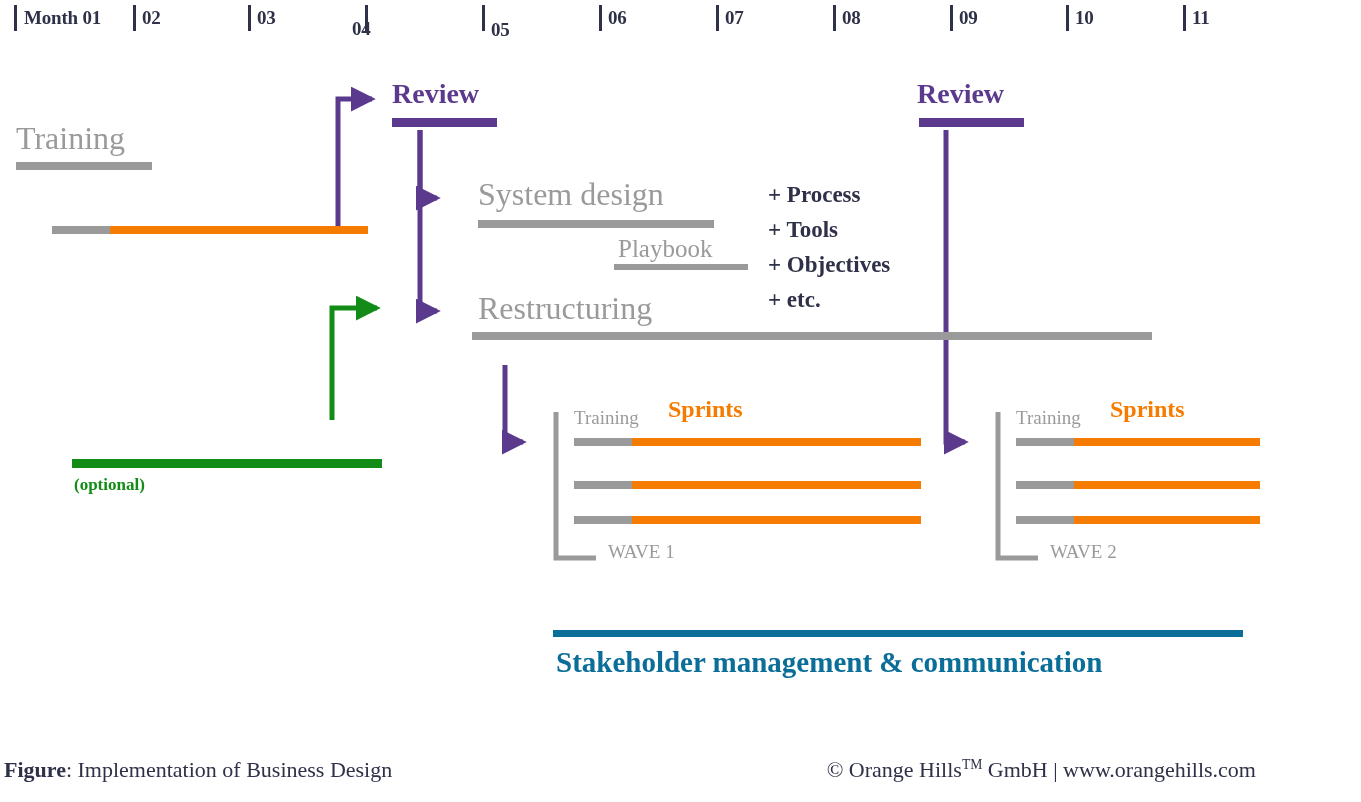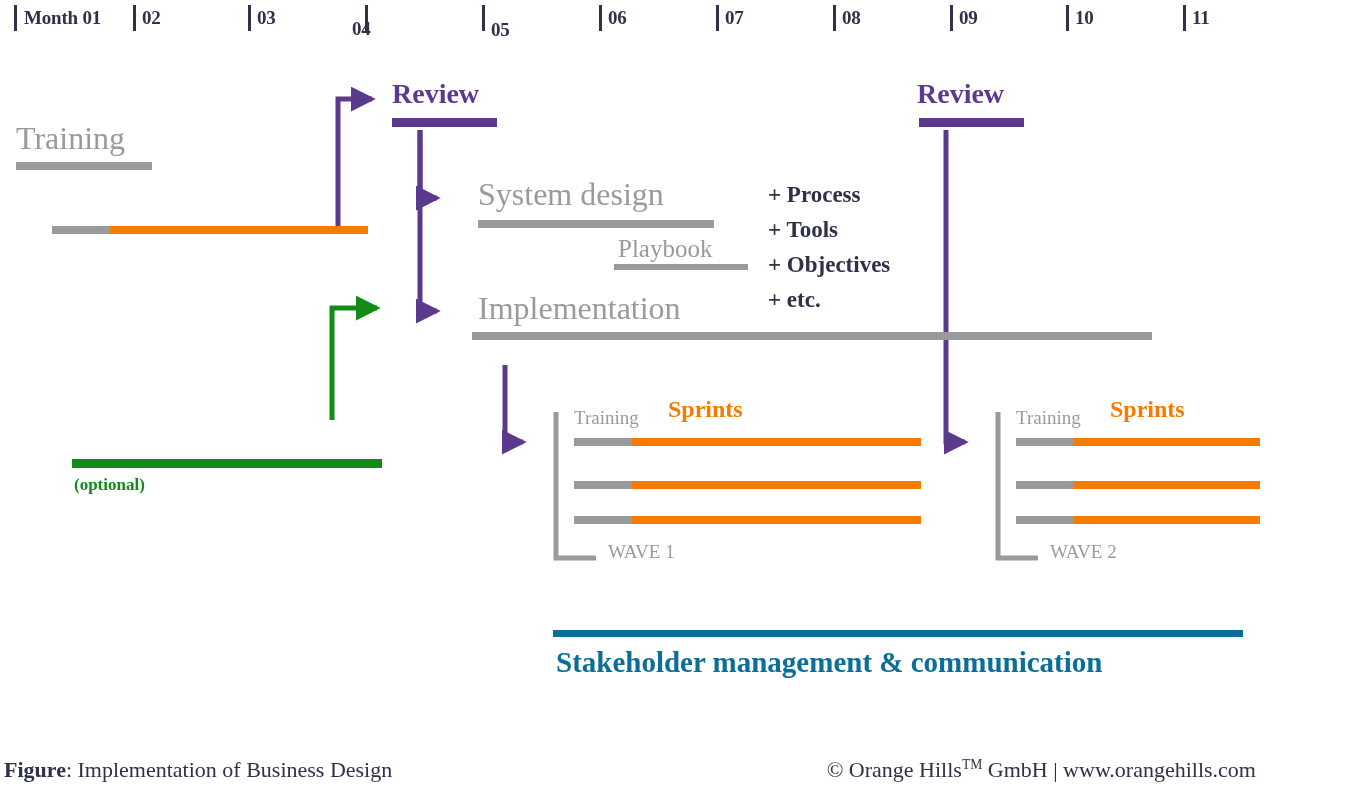--- a/index.html
+++ b/index.html
@@ -166,21 +166,21 @@
 
   <div class="lbl purple review-ttl" style="left:917px; top:80px;">Review</div>
   <div class="bar purple" style="left:919px; top:118px; width:105px; height:9px;"></div>
 
   <div class="lbl gray task-title" style="left:478px; top:178px;">System design</div>
   <div class="bar gray" style="left:478px; top:220px; width:236px;"></div>
 
   <div class="lbl gray sub-title" style="left:618px; top:236px;">Playbook</div>
   <div class="bar gray" style="left:614px; top:264px; width:134px; height:6px;"></div>
 
-  <div class="lbl gray task-title" style="left:478px; top:292px;">Implementation</div>
+  <div class="lbl gray task-title" style="left:478px; top:292px;">Restructuring</div>
   <div class="bar gray" style="left:472px; top:332px; width:680px;"></div>
 
   <div class="abs" style="left:768px; top:182px;">
     <div class="bullet" style="margin-bottom:9px;">+ Process</div>
     <div class="bullet" style="margin-bottom:9px;">+ Tools</div>
     <div class="bullet" style="margin-bottom:9px;">+ Objectives</div>
     <div class="bullet">+ etc.</div>
   </div>
 
   <div class="bar green" style="left:72px; top:459px; width:310px; height:9px;"></div>

